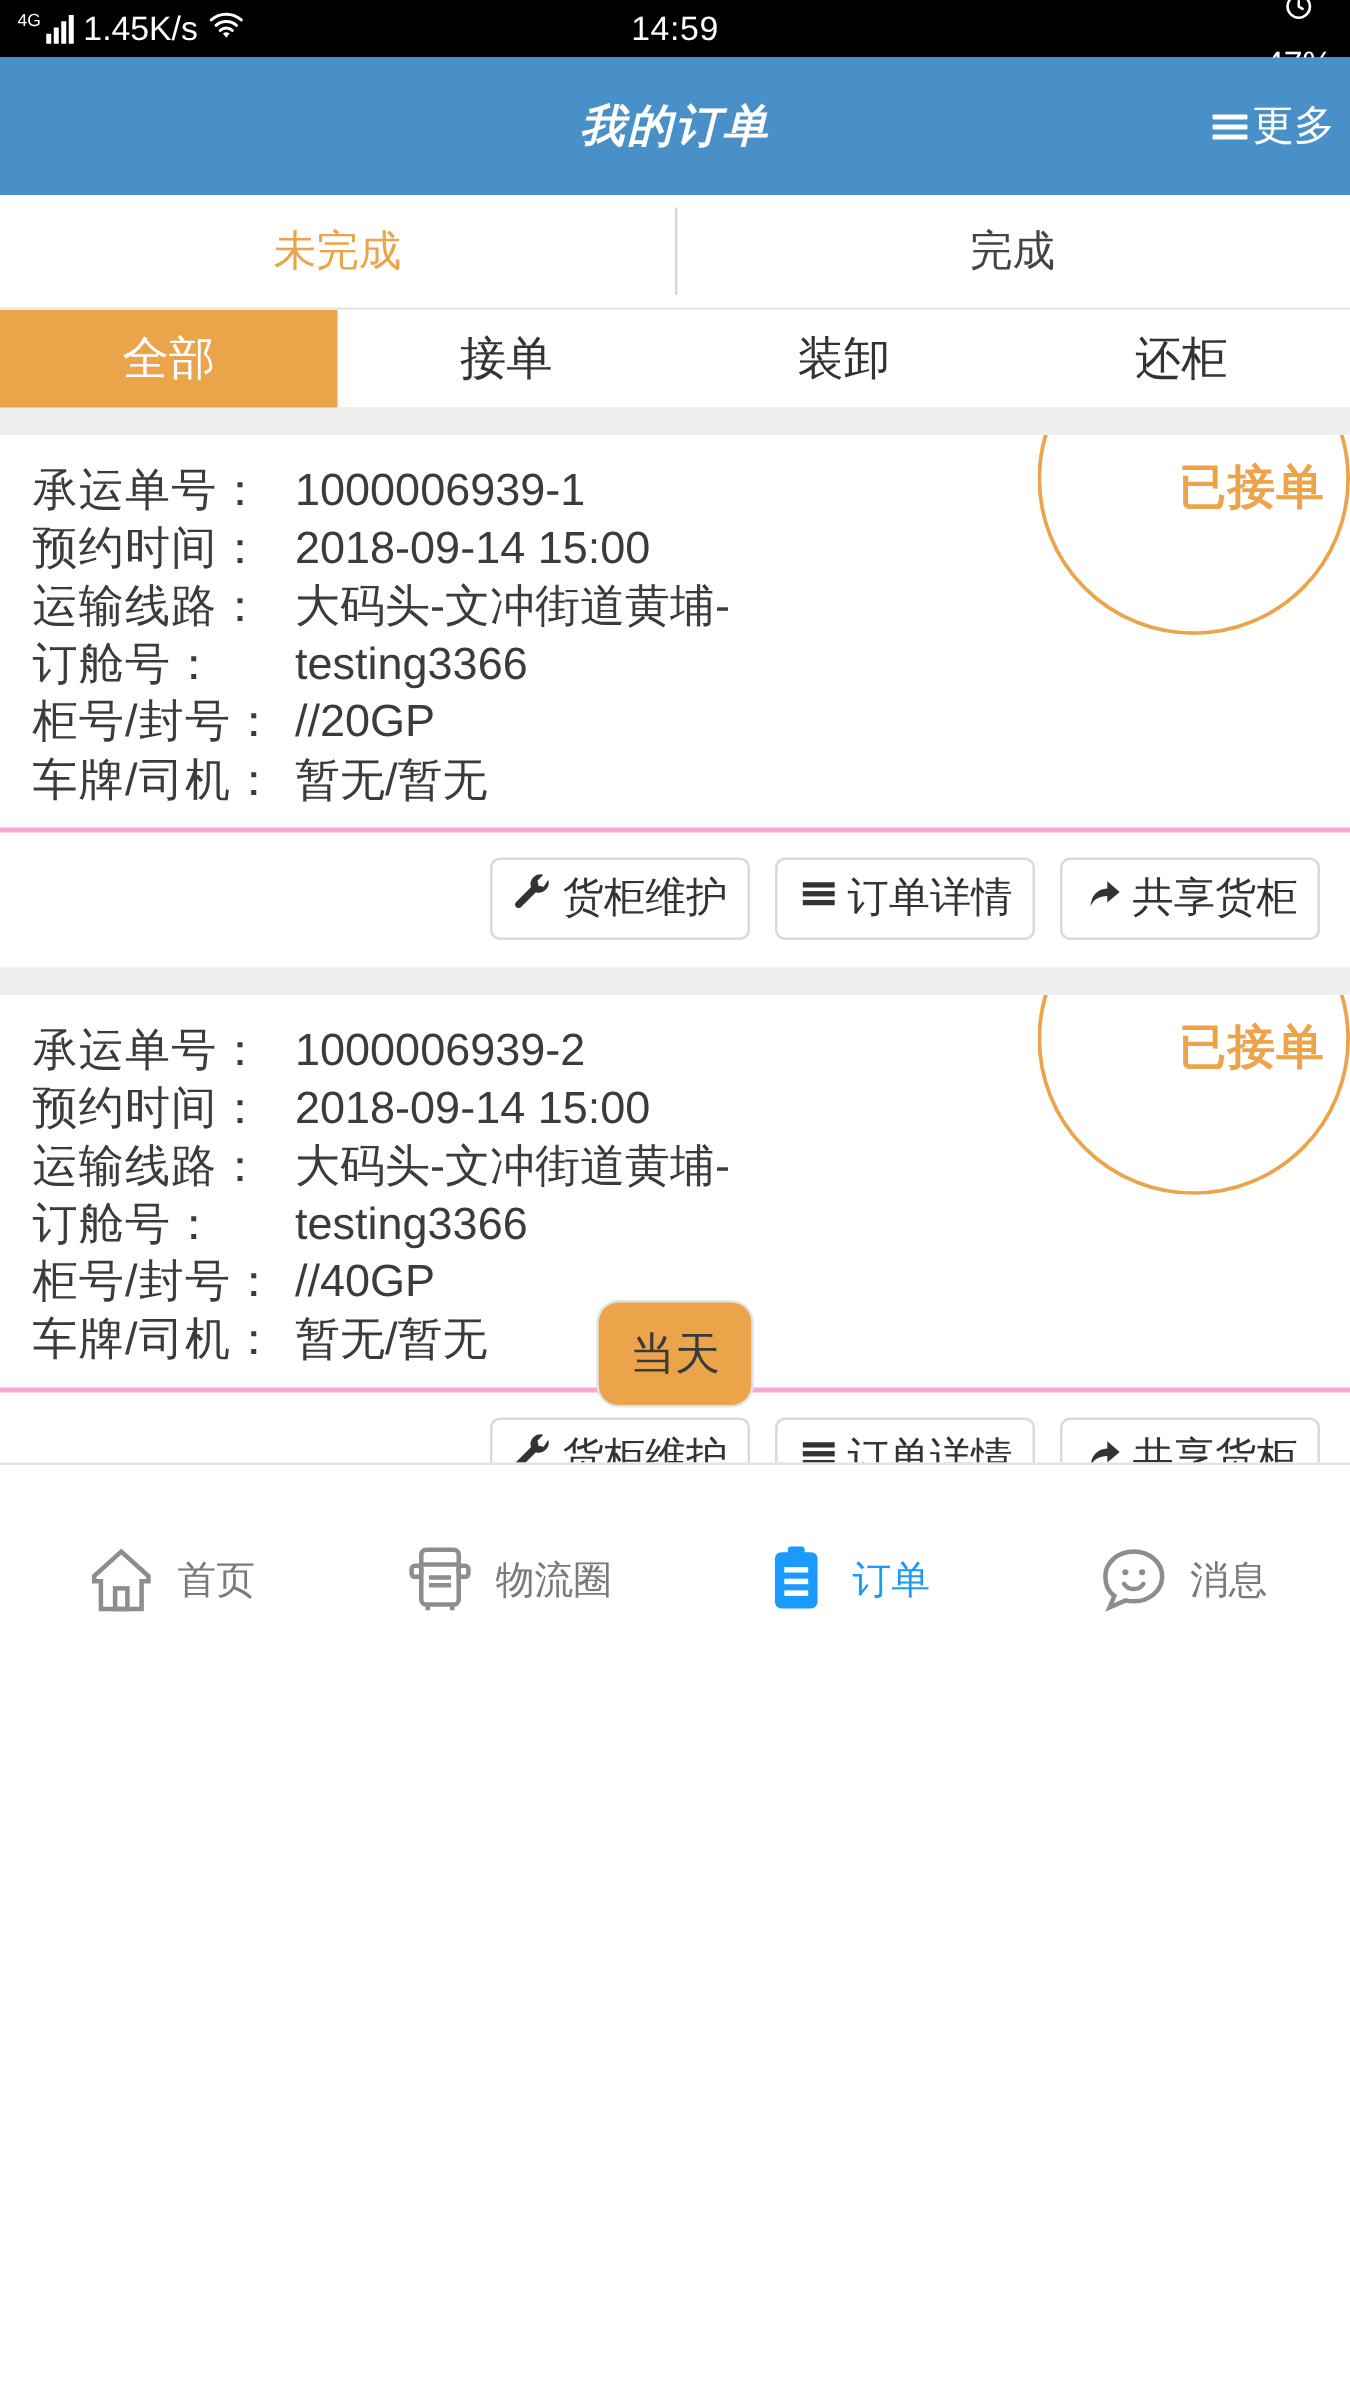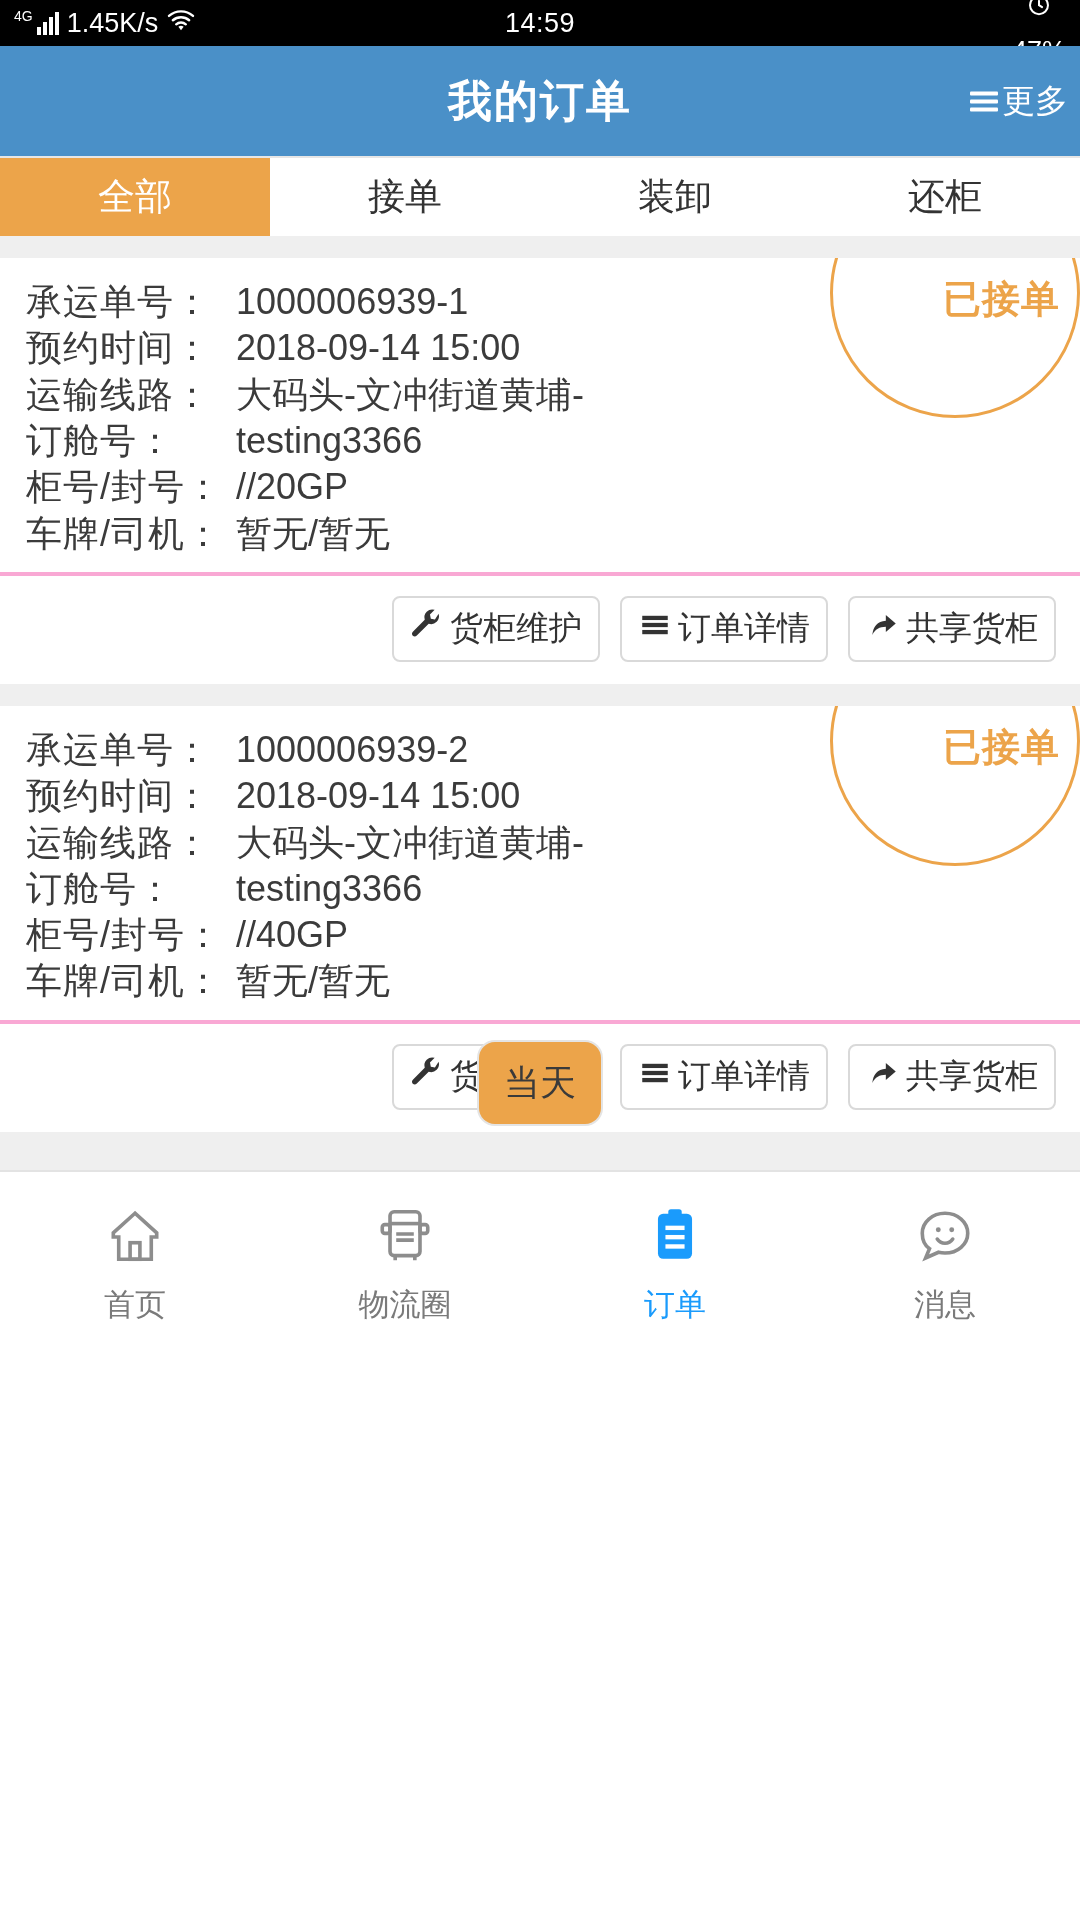--- a/index.html
+++ b/index.html
@@ -30,21 +30,21 @@
   .batt{ display:inline-flex; align-items:center; }
   .batt-body{ width:44px; height:24px; border:2px solid #fff; border-radius:3px; padding:2px; }
   .batt-fill{ height:100%; width:47%; background:#fff; }
   .batt-cap{ width:4px; height:11px; background:#fff; margin-left:2px; border-radius:0 2px 2px 0;}
 
   
   .appbar{
     height:110px; background:#4a90c8; display:flex; align-items:center;
     justify-content:center; position:relative;
   }
-  .appbar-title{ color:#fff; font-size:44px; font-weight:bold; letter-spacing:2px;}
+  .appbar-title{ color:#fff; font-size:36px; font-weight:bold; letter-spacing:2px;font-style:italic;}
   .appbar-more{
     position:absolute; right:12px; top:50%; transform:translateY(-50%);
     display:flex; align-items:center; color:#fff; font-size:33px; gap:4px;
   }
   .ham{ display:inline-flex; flex-direction:column; justify-content:center; gap:4px; width:28px;}
   .ham i{ display:block; height:4px; background:#fff; border-radius:1px;}
   .ham i:nth-child(1){width:28px}
   .ham i:nth-child(2){width:28px}
   .ham i:nth-child(3){width:28px}
 
@@ -112,21 +112,21 @@
     display:flex; align-items:center; justify-content:center;
     box-shadow:0 0 0 2px #e4e4e4;
   }
 
   
   .tabbar{
     position:absolute; left:0; right:0; bottom:0; height:186px; background:#fff;
     border-top:2px solid #e3e3e3; display:flex;
   }
   .tabitem{
-    flex:1; display:flex; flex-direction:column; align-items:center; justify-content:center; gap:14px;
+    flex:1; display:flex; flex-direction:row; align-items:center; justify-content:center; gap:14px;
     color:#7a7a7a; font-size:31px;
   }
   .tabitem.active{ color:#1a9bfc; }
   .tabicon{ height:68px; display:flex; align-items:center; justify-content:center;}
 </style>
 </head>
 <body>
 
 <div class="phone">
 
@@ -176,20 +176,24 @@
     <div class="appbar-more">
       <span class="ham">
           <i></i>
           <i></i>
           <i></i>
         </span>
       <span>更多</span>
     </div>
   </div>
 
+  <div class="maintabs">
+    <div class="maintab active">未完成</div>
+    <div class="maintab">完成</div>
+  </div>
 
   <div class="subtabs">
     <div class="subtab active">全部</div>
     <div class="subtab">接单</div>
     <div class="subtab">装卸</div>
     <div class="subtab">还柜</div>
   </div>
 
   <div class="list">
     <div class="gap"></div>

